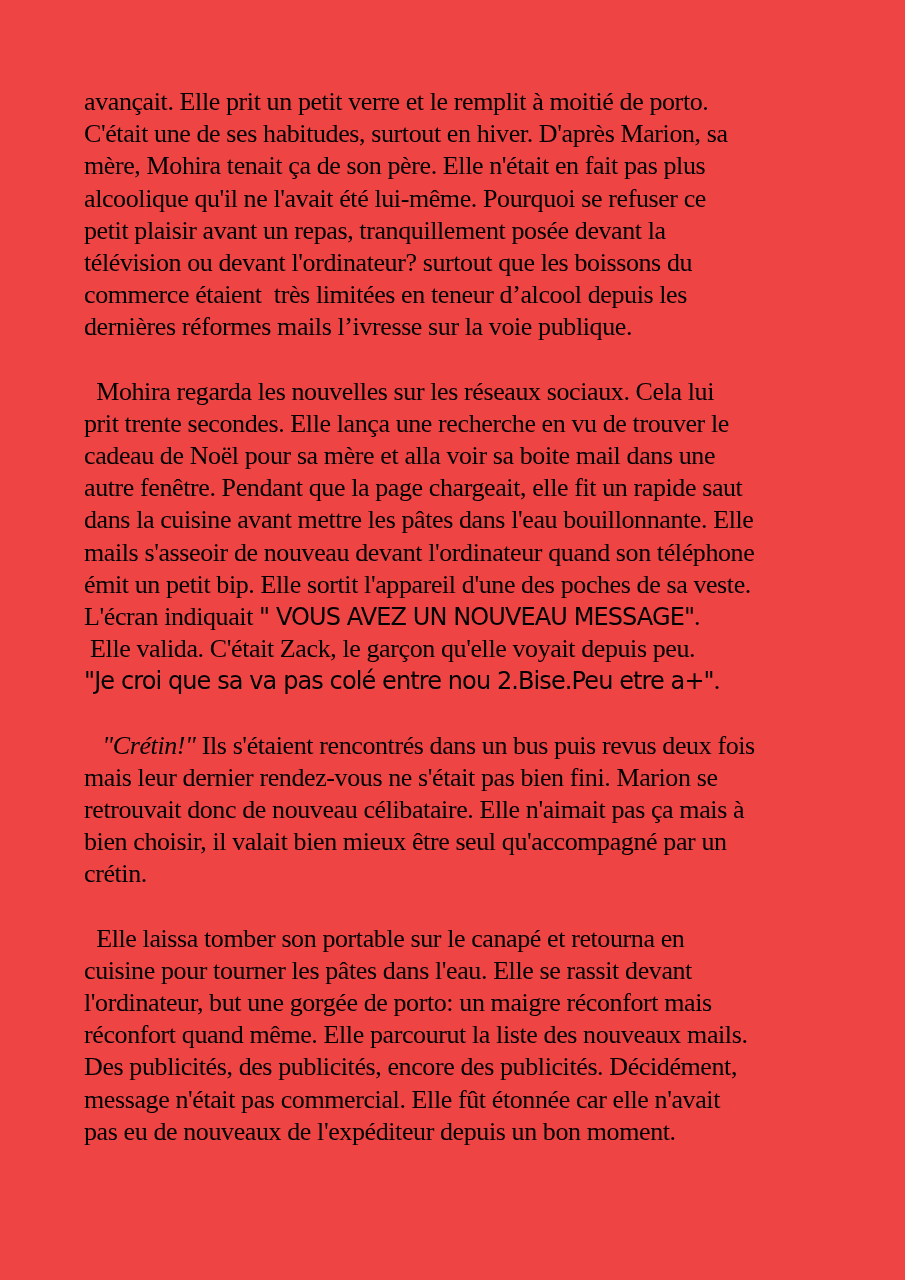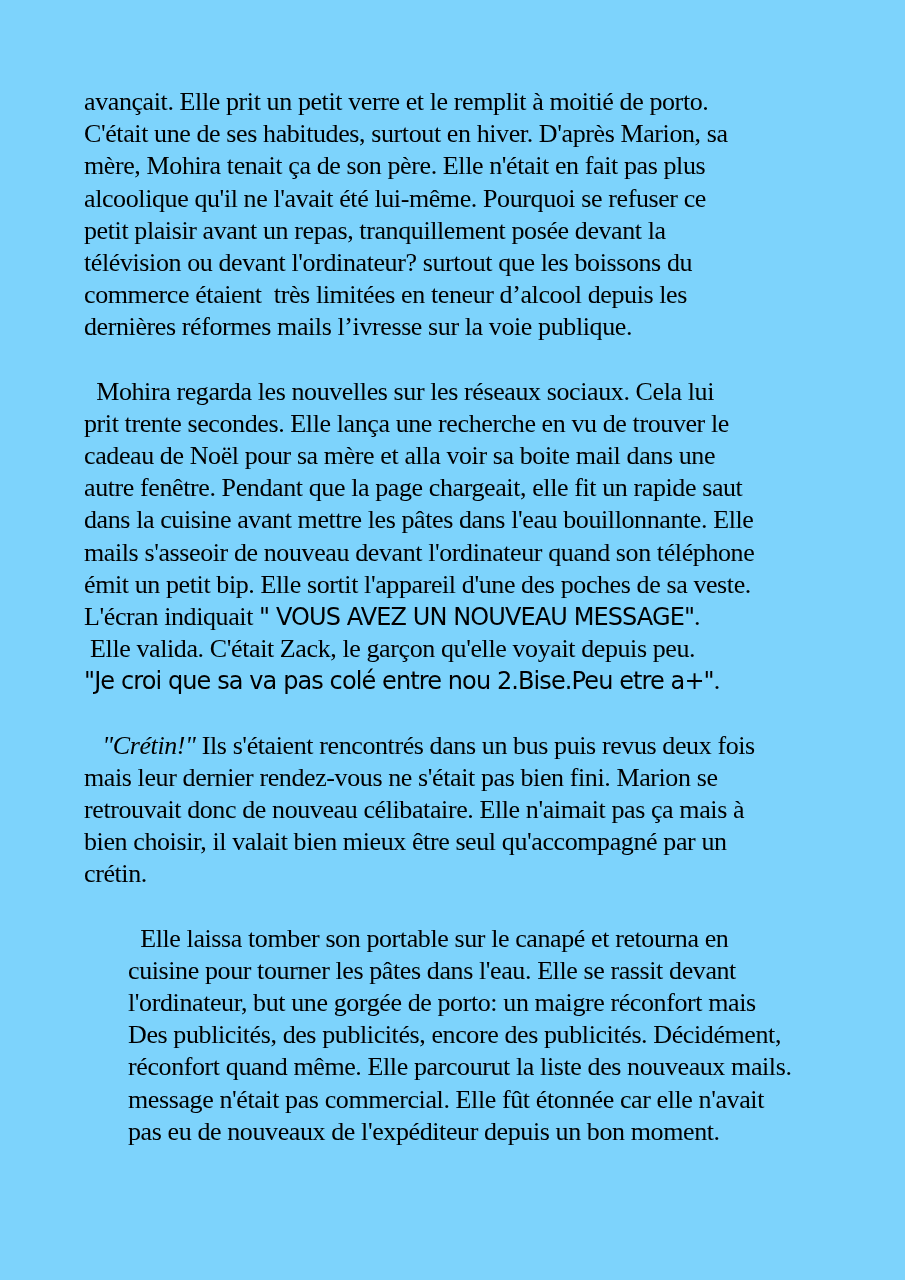--- a/index.html
+++ b/index.html
@@ -4,40 +4,39 @@
 <style>
   html, body {
     margin: 0;
     padding: 0;
     background: #ffffff;
   }
   .page {
     position: relative;
     width: 905px;
     height: 1280px;
-    background: #7dd3fc;
+    background: #ef4444;
     overflow: hidden;
   }
   .text-block {
     position: absolute;
     left: 84px;
     top: 86px;
     width: 745px;
     color: #000000;
     font-family: "Liberation Serif", serif;
     font-size: 26px;
     line-height: 32.2px;
     letter-spacing: -0.4px;
   }
   .paragraph {
     margin: 0 0 32px 0;
   }
   .paragraph:last-child {
     margin-bottom: 0;
-    margin-left: 44px;
   }
   .line {
     white-space: pre;
   }
   .seg-body {
     font-family: "Liberation Serif", serif;
   }
   .seg-italic {
     font-family: "Liberation Serif", serif;
     font-style: italic;
@@ -79,19 +78,19 @@
         <div class="line"><span class="seg-italic">   "Crétin!" </span><span class="seg-body">Ils s'étaient rencontrés dans un bus puis revus deux fois</span></div>
         <div class="line"><span class="seg-body">mais leur dernier rendez-vous ne s'était pas bien fini. Marion se</span></div>
         <div class="line"><span class="seg-body">retrouvait donc de nouveau célibataire. Elle n'aimait pas ça mais à</span></div>
         <div class="line"><span class="seg-body">bien choisir, il valait bien mieux être seul qu'accompagné par un</span></div>
         <div class="line"><span class="seg-body">crétin.</span></div>
       </div>
       <div class="paragraph">
         <div class="line"><span class="seg-body">  Elle laissa tomber son portable sur le canapé et retourna en</span></div>
         <div class="line"><span class="seg-body">cuisine pour tourner les pâtes dans l'eau. Elle se rassit devant</span></div>
         <div class="line"><span class="seg-body">l'ordinateur, but une gorgée de porto: un maigre réconfort mais</span></div>
+        <div class="line"><span class="seg-body">réconfort quand même. Elle parcourut la liste des nouveaux mails.</span></div>
         <div class="line"><span class="seg-body">Des publicités, des publicités, encore des publicités. Décidément,</span></div>
-        <div class="line"><span class="seg-body">réconfort quand même. Elle parcourut la liste des nouveaux mails.</span></div>
         <div class="line"><span class="seg-body">message n'était pas commercial. Elle fût étonnée car elle n'avait</span></div>
         <div class="line"><span class="seg-body">pas eu de nouveaux de l'expéditeur depuis un bon moment.</span></div>
       </div>
     </div>
 </div>
 
 </body></html>

